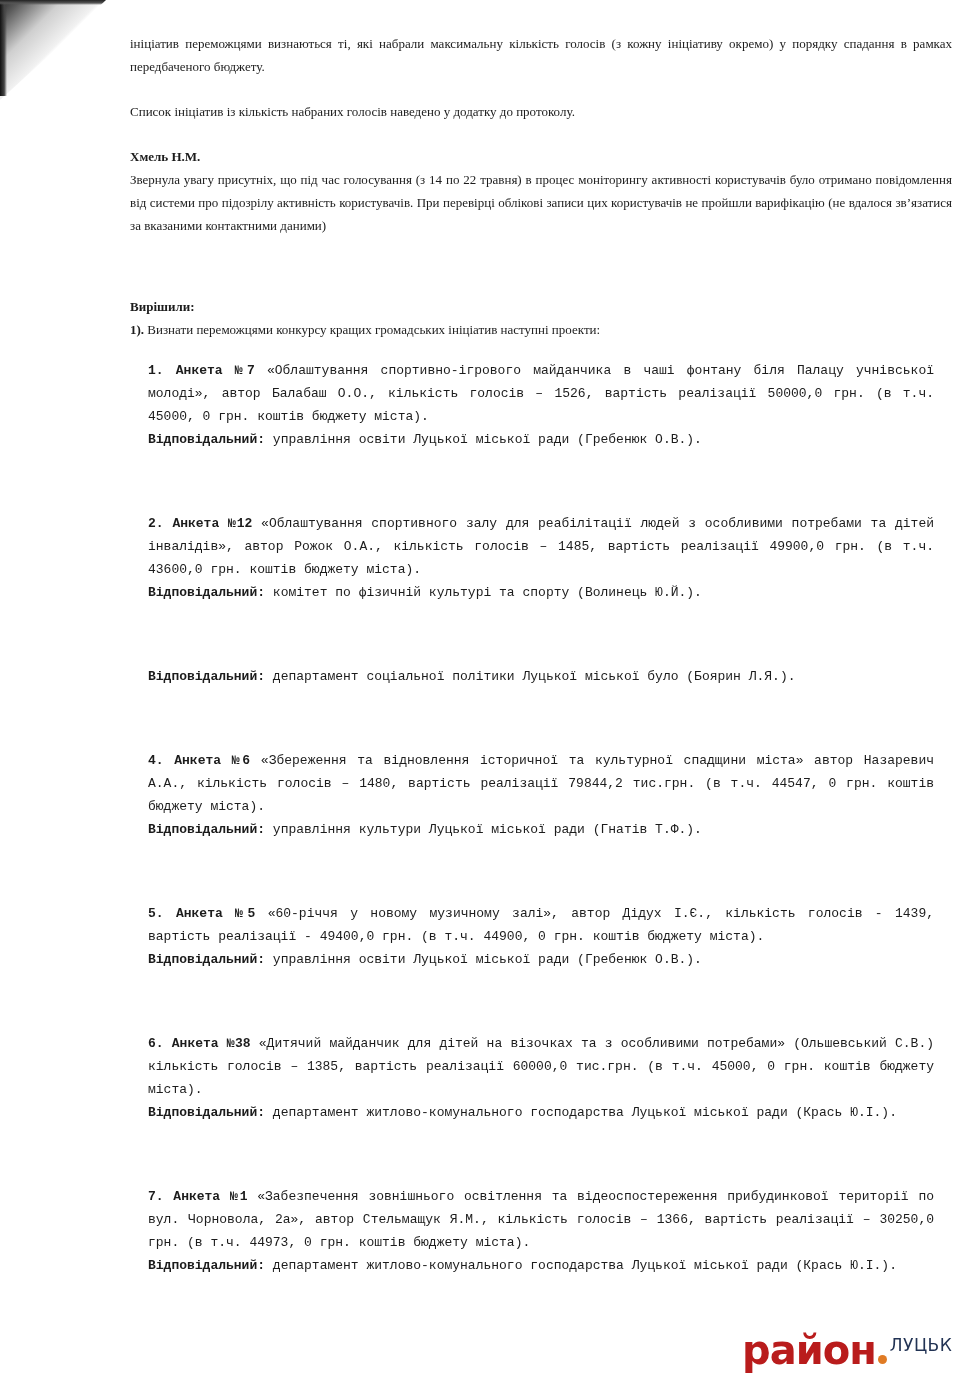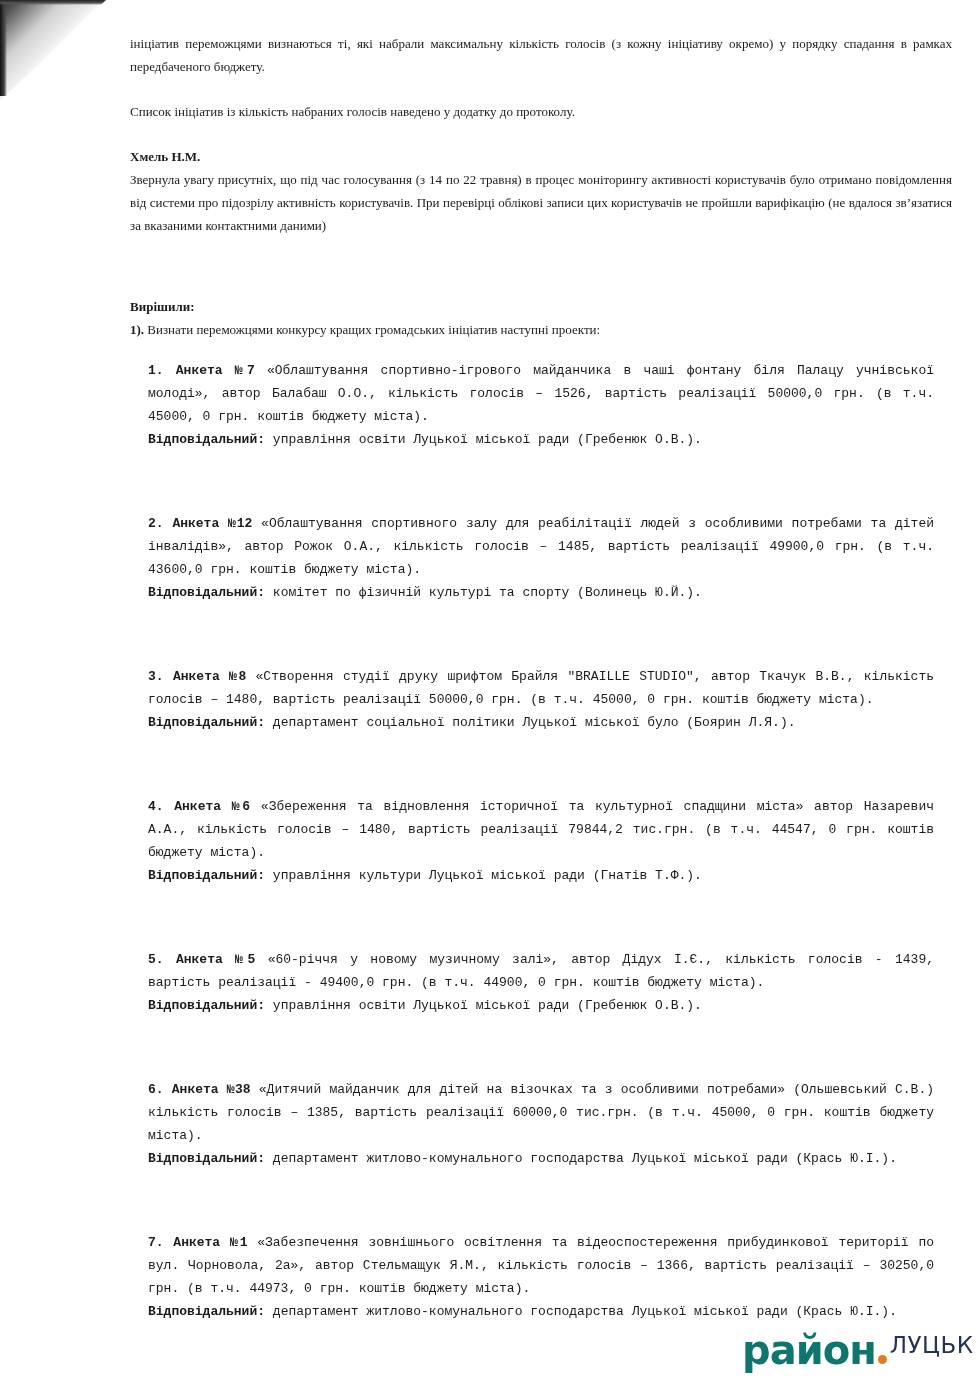--- a/index.html
+++ b/index.html
@@ -37,29 +37,29 @@
     .gap-m { height: 25px; }
     .gap-l { height: 58px; }
     b { font-weight: bold; }
     .item { margin: 18px; font-family: Liberation Mono, monospace; }
     .logo {
       position: absolute; left: 742px; top: 1330px;
       display: flex; align-items: flex-end;
       font-family: "DejaVu Sans", sans-serif;
     }
     .logo-main {
-      font-size: 40px; font-weight: bold; color: #0f766e;
+      font-size: 40px; font-weight: bold; color: #b91c1c;
       letter-spacing: -1px; line-height: 40px;
     }
     .logo-dot {
       width: 9px; height: 9px; border-radius: 50%;
       background: #e07b24; margin: 0 3px 6px 2px;
     }
     .logo-city {
-      font-size: 23px; color: #223354; line-height: 22px; margin-bottom: 14px;
+      font-size: 17px; color: #223354; line-height: 22px; margin-bottom: 14px;
       letter-spacing: 0.5px;
     }
   </style>
 </head>
 <body>
 
 <div class="fold">
   <div class="fold-shape"></div>
   <div class="fold-edge"></div>
   <div class="fold-edge-top"></div>
@@ -89,21 +89,20 @@
     </div>
     <div class="gap-m"></div>
 
     <div class="item">
       <p class="para"><b>2. Анкета №12</b><span> «Облаштування спортивного залу для реабілітації людей з особливими потребами та дітей інвалідів», автор Рожок О.А., кількість голосів – 1485, вартість реалізації 49900,0 грн. (в т.ч. 43600,0 грн. коштів бюджету міста).</span></p>
       <p class="para"><b>Відповідальний:</b><span> комітет по фізичній культурі та спорту  (Волинець Ю.Й.).</span></p>
     </div>
     <div class="gap-m"></div>
 
     <div class="item">
-      <p class="para"><b>3. Анкета №8</b><span> «Створення студії друку шрифтом Брайля "BRAILLE STUDIO", автор Ткачук В.В.,  кількість голосів – 1480, вартість реалізації 50000,0 грн. (в т.ч. 45000, 0 грн. коштів бюджету міста).</span></p>
       <p class="para"><b>Відповідальний:</b><span> департамент соціальної політики Луцької міської було (Боярин Л.Я.).</span></p>
     </div>
     <div class="gap-m"></div>
 
     <div class="item">
       <p class="para"><b>4. Анкета №6</b><span> «Збереження та відновлення історичної та культурної спадщини міста» автор Назаревич А.А., кількість голосів – 1480, вартість реалізації 79844,2 тис.грн. (в т.ч. 44547, 0 грн. коштів бюджету міста).</span></p>
       <p class="para"><b>Відповідальний:</b><span> управління культури Луцької міської ради (Гнатів Т.Ф.).</span></p>
     </div>
     <div class="gap-m"></div>
 

